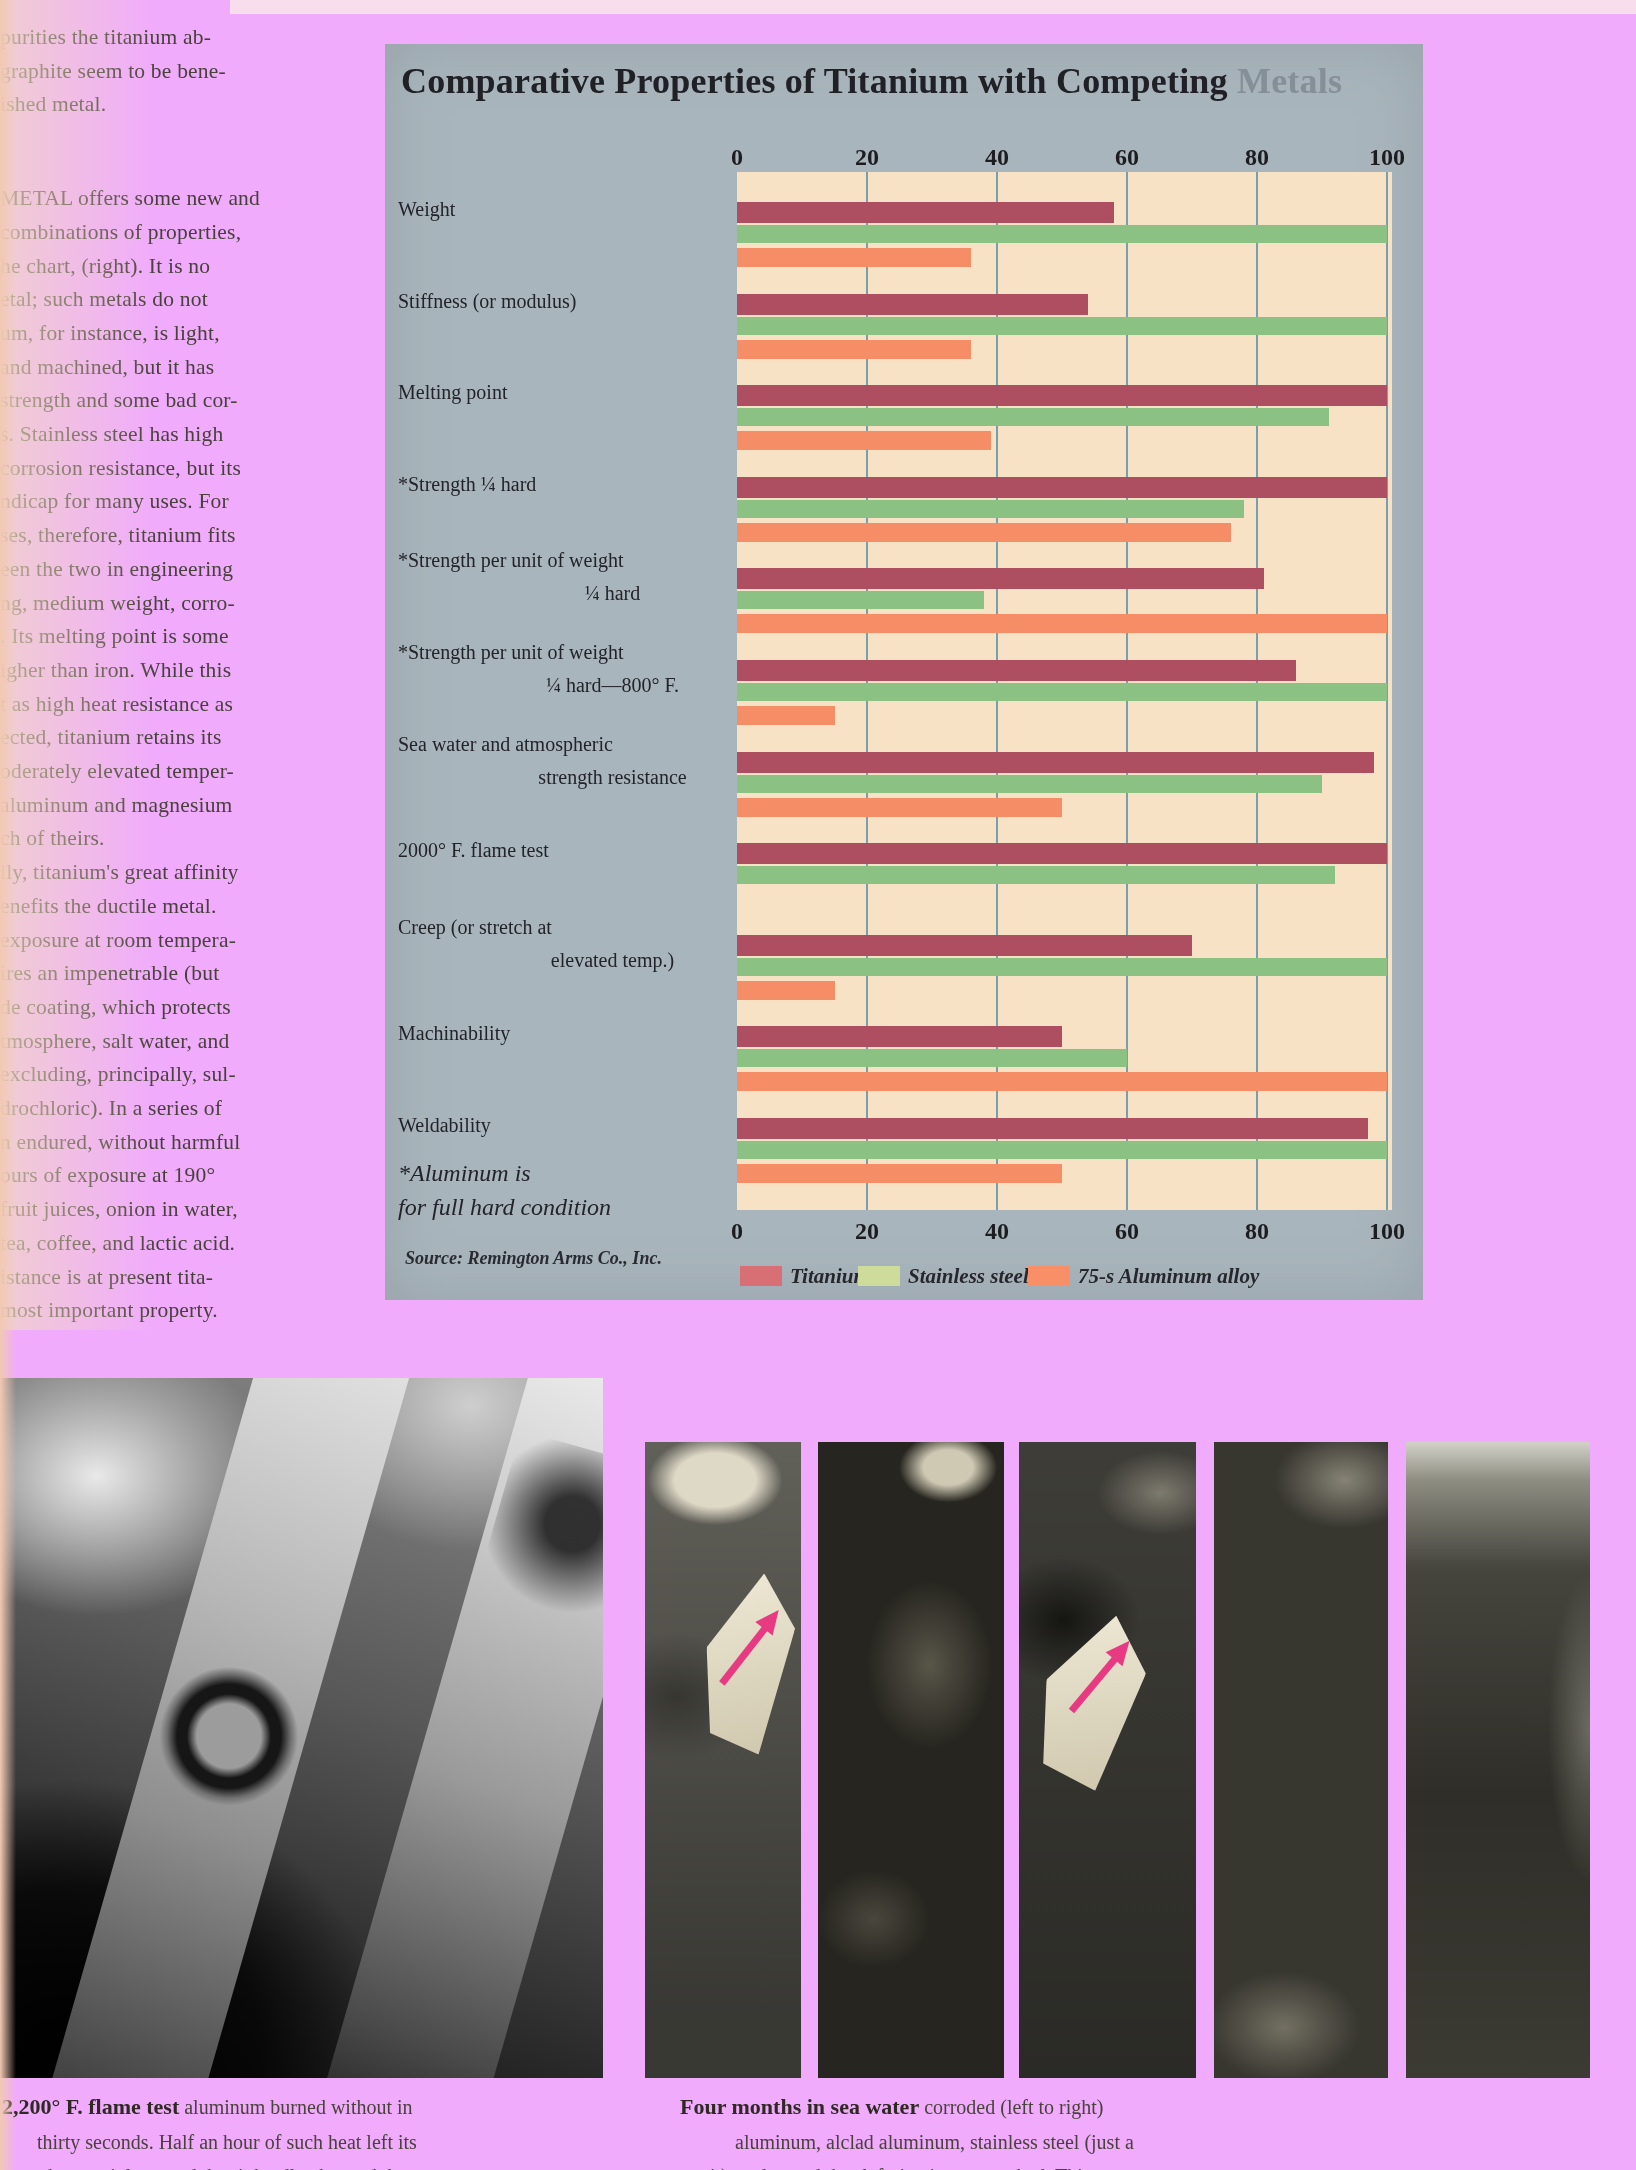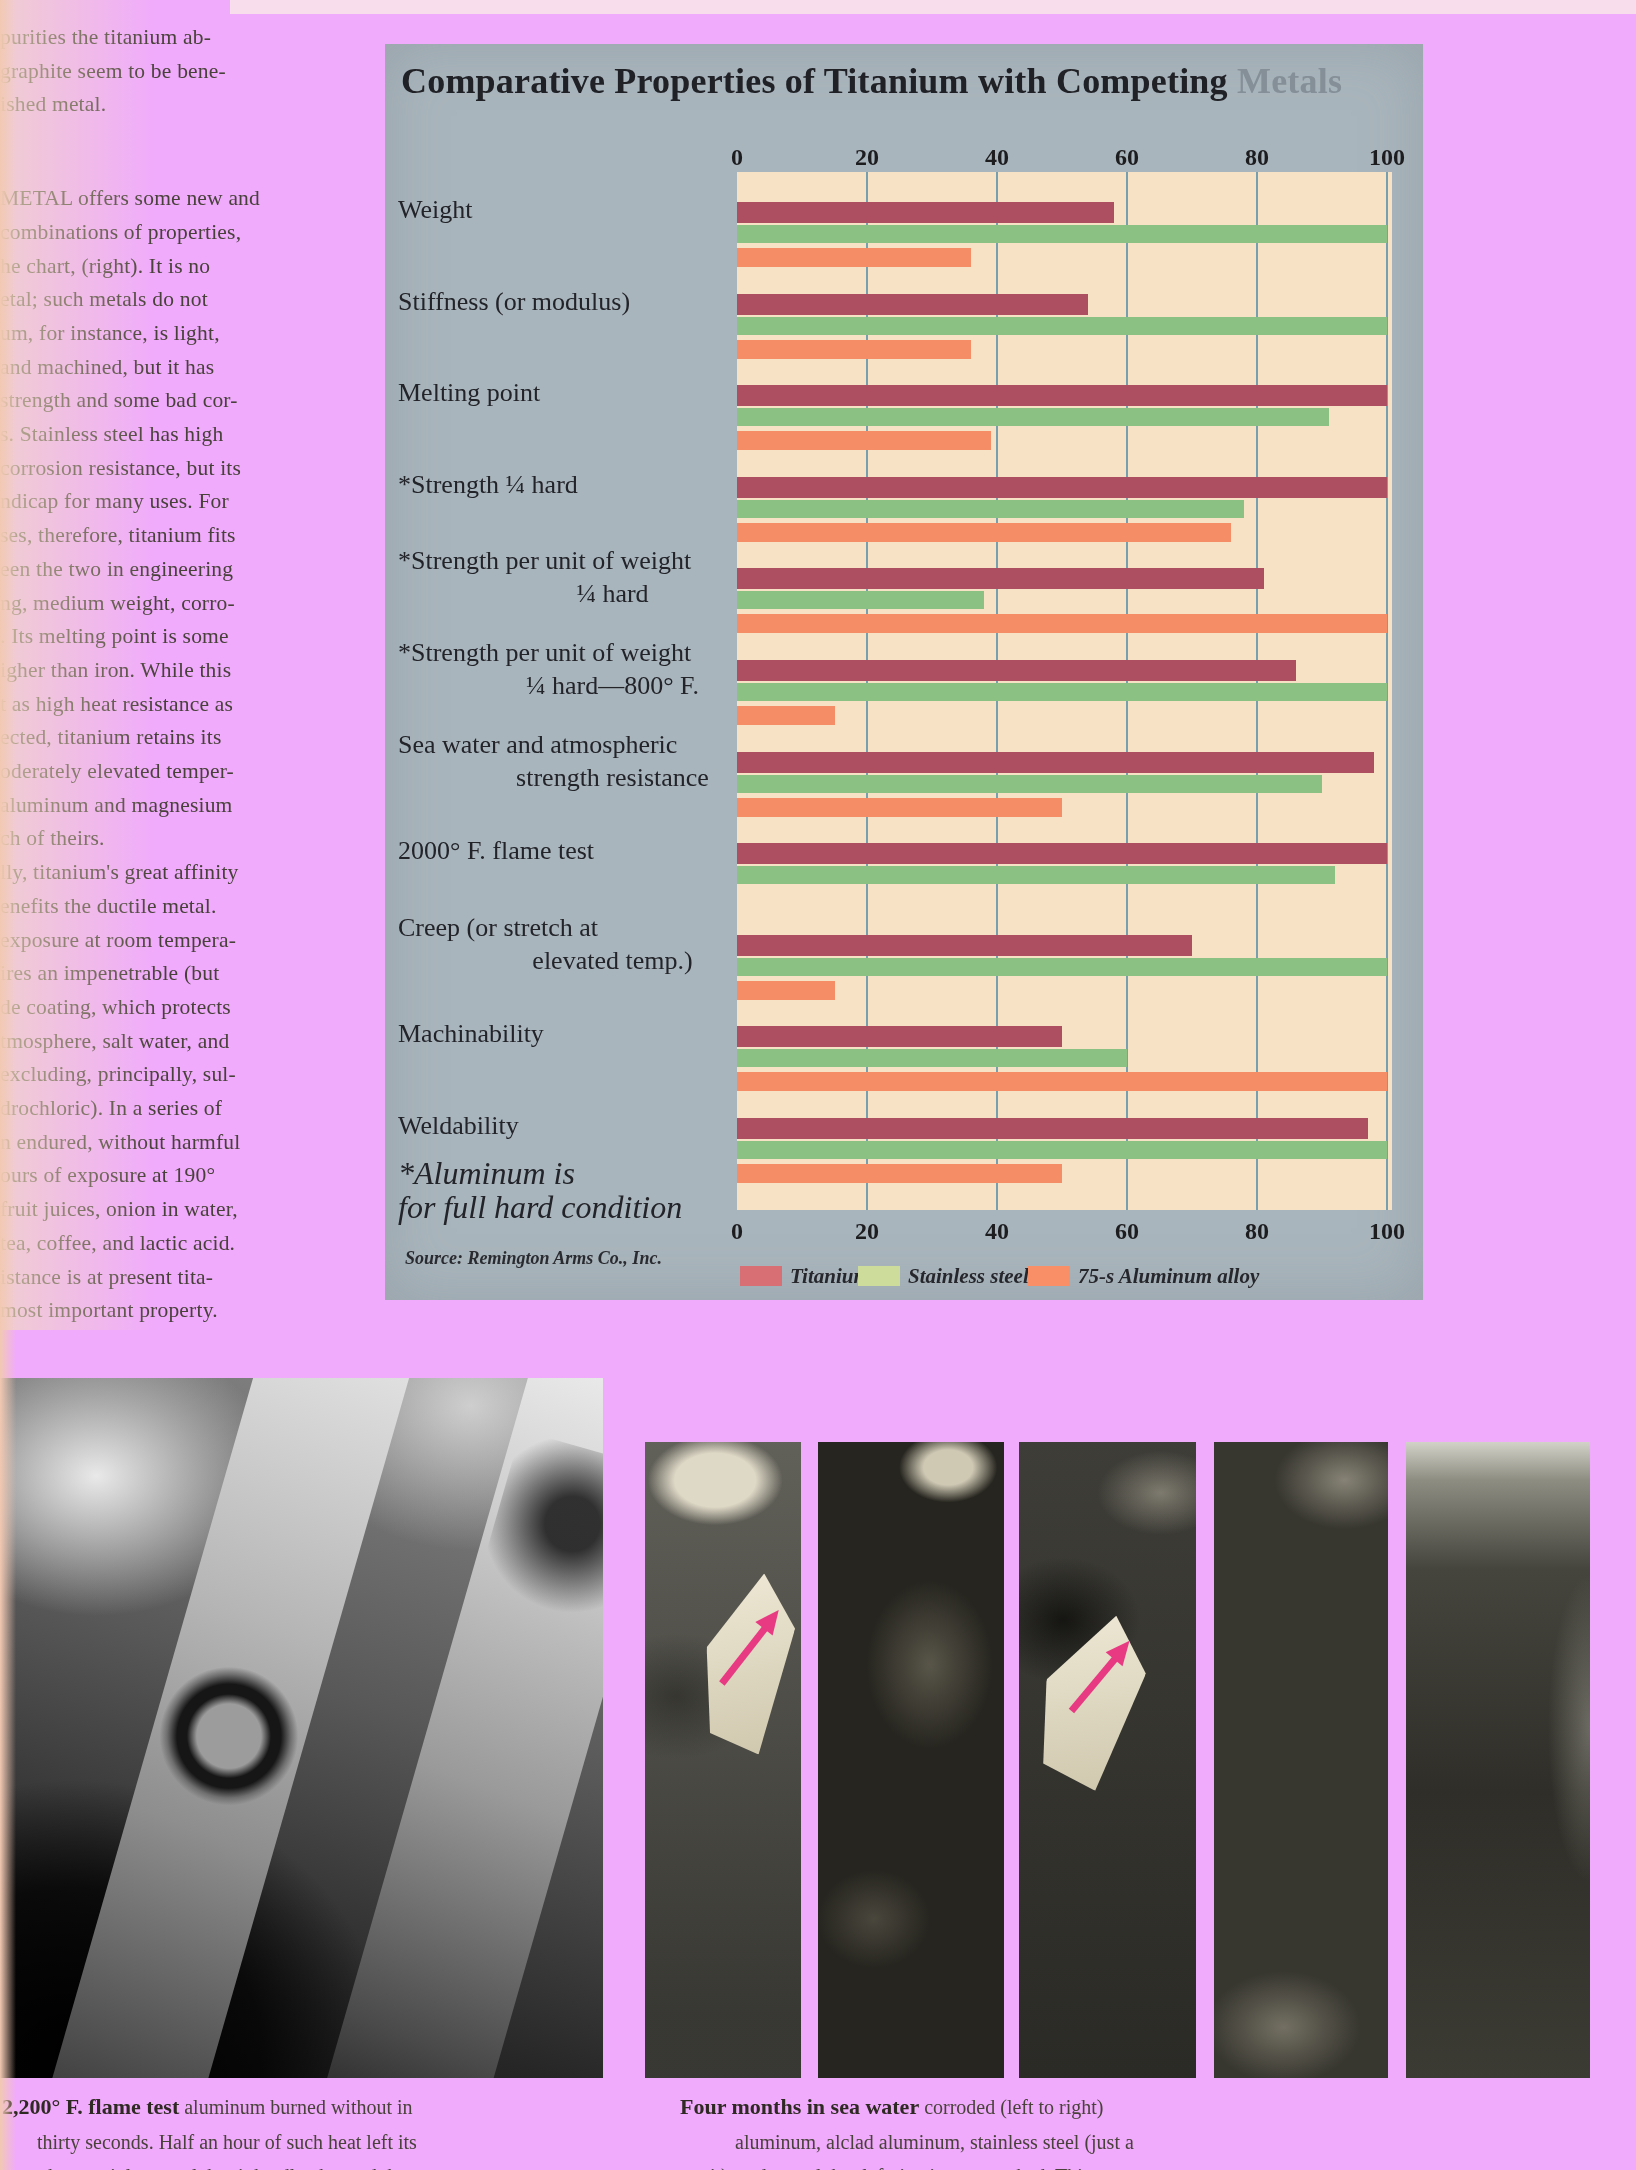--- a/index.html
+++ b/index.html
@@ -19,24 +19,24 @@
 
   
   #chart-card{position:absolute;left:385px;top:44px;width:1038px;height:1256px;
         background:#a9b5bc;box-shadow:inset 0 0 60px rgba(120,130,138,.35);}
   #chart-title{position:absolute;left:16px;top:16px;width:1005px;font-size:36px;font-weight:bold;
         color:#202126;letter-spacing:.2px;white-space:nowrap;}
   #chart-title .faded{color:#848f97;}
   #plot-area{position:absolute;left:352px;top:128px;width:655px;height:1038px;background:#f8e2c5;}
   .gridline{position:absolute;top:128px;width:2px;height:1038px;background:#5f93ab;opacity:.85;}
   .axis-label{position:absolute;width:70px;text-align:center;font-size:24px;font-weight:bold;color:#1d1d20;}
-  .cat-label{position:absolute;left:13px;width:334px;font-size:26px;color:#23242a;line-height:33px;}
+  .cat-label{position:absolute;left:13px;width:334px;font-size:20px;color:#23242a;line-height:33px;}
   .cat-label .l2{display:block;text-align:center;padding-left:95px;}
   .bar{position:absolute;}
-  #footnote{position:absolute;left:13px;top:1112px;font-style:italic;font-size:32px;color:#23242a;line-height:34px;}
+  #footnote{position:absolute;left:13px;top:1112px;font-style:italic;font-size:24px;color:#23242a;line-height:34px;}
   #source-credit{position:absolute;left:20px;top:1204px;font-style:italic;font-weight:bold;font-size:18px;color:#2a2b30;}
   #legend{position:absolute;left:0;top:1220px;width:1038px;height:30px;}
   .legend-item{position:absolute;height:24px;}
   .legend-swatch{position:absolute;top:2px;width:42px;height:20px;}
   .legend-label{position:absolute;left:50px;top:0;font-style:italic;font-weight:bold;font-size:21px;color:#26272c;white-space:nowrap;}
 
   
   #photo-left{position:absolute;left:0;top:1378px;width:603px;height:700px;overflow:hidden;
     background:
       radial-gradient(ellipse 260px 200px at 16% 14%,#e9e9e9 0%,rgba(205,205,205,.55) 40%,rgba(160,160,160,0) 70%),

